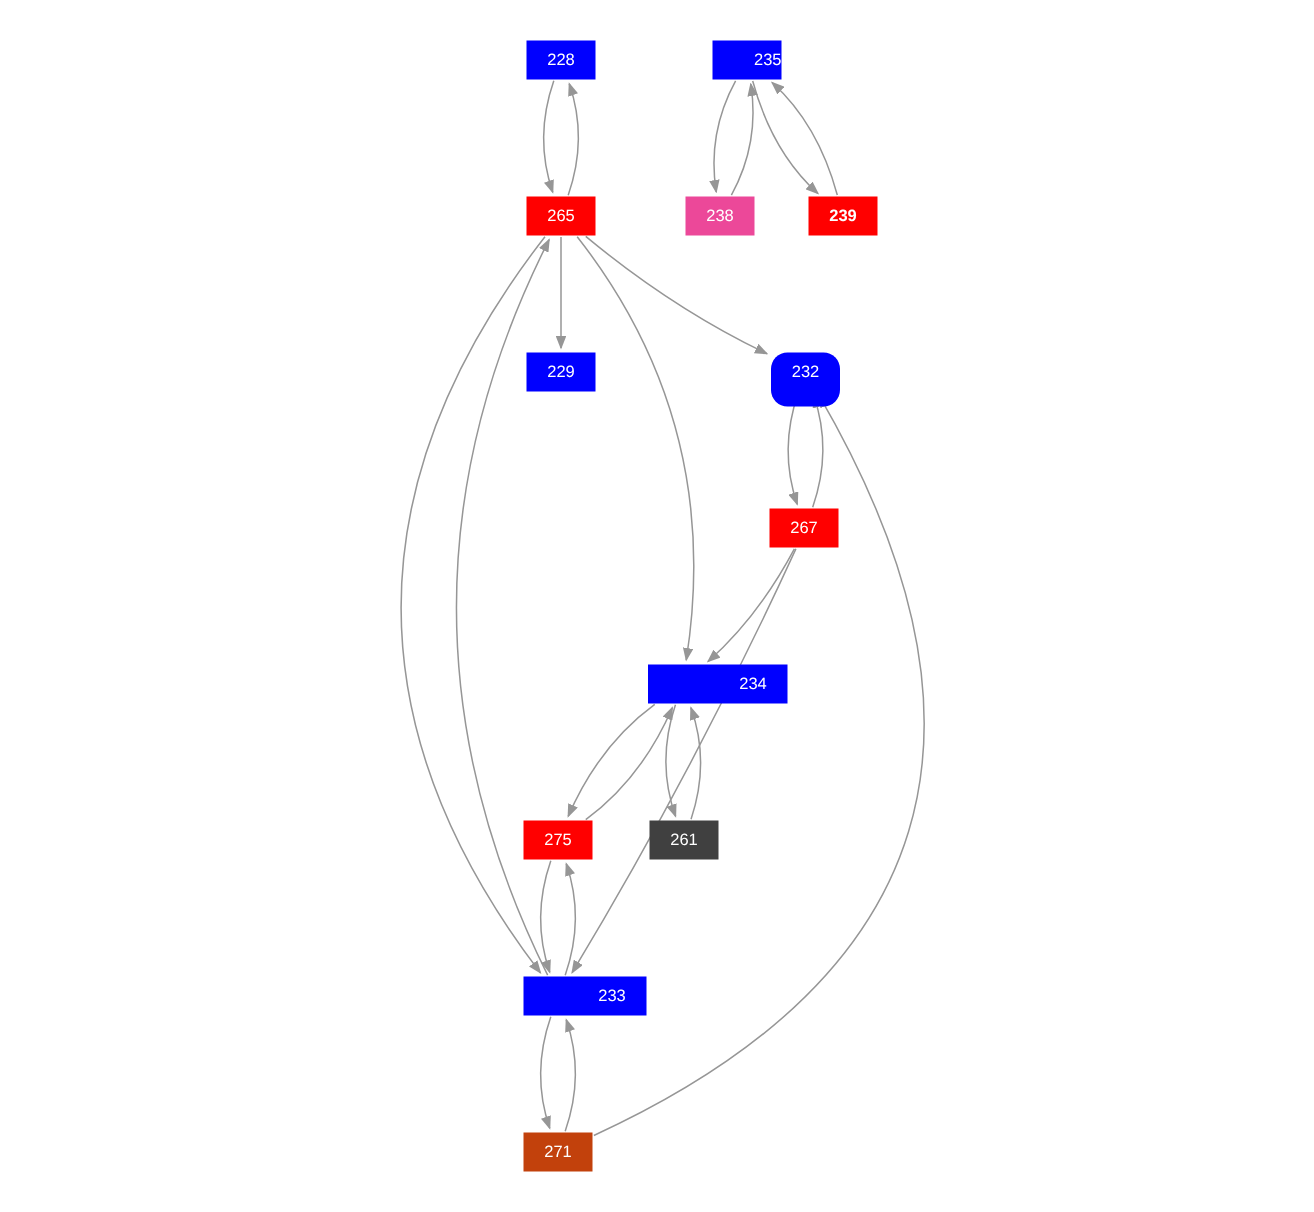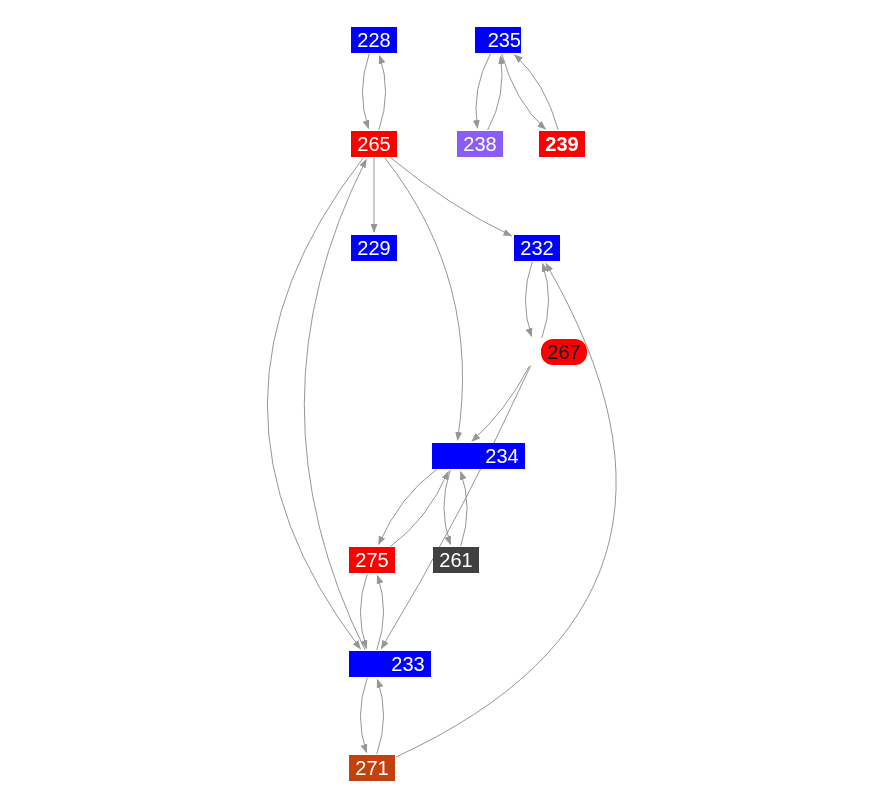--- a/index.html
+++ b/index.html
@@ -26,21 +26,21 @@
     stroke-width: 1;
   }
   .node {
     position: absolute;
     z-index: 2;
     width: 46px;
     height: 26px;
     line-height: 26px;
     text-align: center;
     color: #ffffff;
-    font-size: 20px;
+    font-size: 11px;
     font-family: "Liberation Sans", sans-serif;
   }
 </style>
 </head>
 <body>
 
 <div class="canvas">
   <svg class="edges" xmlns="http://www.w3.org/2000/svg" width="876" height="808">
     <defs>
       <marker id="arrow" markerWidth="9" markerHeight="7" refX="8" refY="3.5" orient="auto" markerUnits="userSpaceOnUse">
@@ -69,24 +69,24 @@
       <path class="edge" d="M 376.8 754.1 Q 390.0 716.0 377.5 679.8" marker-end="url(#arrow)"></path>
       <path class="edge" d="M 363.3 157.8 Q 173.0 403.2 360.3 648.6" marker-end="url(#arrow)"></path>
       <path class="edge" d="M 365.1 650.1 Q 243.0 403.5 366.1 159.7" marker-end="url(#arrow)"></path>
       <path class="edge" d="M 395.9 757.0 Q 740.4 598.7 546.0 263.6" marker-end="url(#arrow)"></path>
       <path class="edge" d="M 530.6 365.9 Q 463.3 512.7 381.4 648.4" marker-end="url(#arrow)"></path>
     </svg>
   <div>
       <div class="node" style="left: 351px; top: 27px; width: 46px; height: 26px; line-height: 26px; background: rgb(0, 0, 255); color: rgb(255, 255, 255);">228</div>
       <div class="node" style="left: 475px; top: 27px; width: 46px; height: 26px; line-height: 26px; background: rgb(0, 0, 255); color: rgb(255, 255, 255); text-align: right;">235</div>
       <div class="node" style="left: 351px; top: 131px; width: 46px; height: 26px; line-height: 26px; background: rgb(255, 0, 0); color: rgb(255, 255, 255);">265</div>
-      <div class="node" style="left: 457px; top: 131px; width: 46px; height: 26px; line-height: 26px; background: #8b5cf6; color: rgb(255, 255, 255);">238</div>
+      <div class="node" style="left: 457px; top: 131px; width: 46px; height: 26px; line-height: 26px; background: #ec4899; color: rgb(255, 255, 255);">238</div>
       <div class="node" style="left: 539px; top: 131px; width: 46px; height: 26px; line-height: 26px; background: rgb(255, 0, 0); color: rgb(255, 255, 255); font-weight: bold;">239</div>
       <div class="node" style="left: 351px; top: 235px; width: 46px; height: 26px; line-height: 26px; background: rgb(0, 0, 255); color: rgb(255, 255, 255);">229</div>
-      <div class="node" style="left: 514px; top: 235px; width: 46px; height: 26px; line-height: 26px; background: rgb(0, 0, 255); color: rgb(255, 255, 255);">232</div>
-      <div class="node" style="left: 541px; top: 339px; width: 46px; height: 26px; line-height: 26px; background: rgb(255, 0, 0); color: #0f172a; border-radius: 12px;">267</div>
+      <div class="node" style="left: 514px; top: 235px; width: 46px; height: 36px; line-height: 26px; background: rgb(0, 0, 255); color: rgb(255, 255, 255); border-radius: 11px;">232</div>
+      <div class="node" style="left: 513px; top: 339px; width: 46px; height: 26px; line-height: 26px; background: rgb(255, 0, 0); color: #ffffff;">267</div>
       <div class="node" style="left: 432px; top: 443px; width: 46px; height: 26px; line-height: 26px; background: rgb(0, 0, 255); color: rgb(255, 255, 255); padding-left: 47px;">234</div>
       <div class="node" style="left: 349px; top: 547px; width: 46px; height: 26px; line-height: 26px; background: rgb(255, 0, 0); color: rgb(255, 255, 255);">275</div>
       <div class="node" style="left: 433px; top: 547px; width: 46px; height: 26px; line-height: 26px; background: #404040; color: rgb(255, 255, 255);">261</div>
       <div class="node" style="left: 349px; top: 651px; width: 46px; height: 26px; line-height: 26px; background: rgb(0, 0, 255); color: rgb(255, 255, 255); padding-left: 36px;">233</div>
       <div class="node" style="left: 349px; top: 755px; width: 46px; height: 26px; line-height: 26px; background: #c2410c; color: rgb(255, 255, 255);">271</div>
     </div>
 </div>
 
 </body></html>

